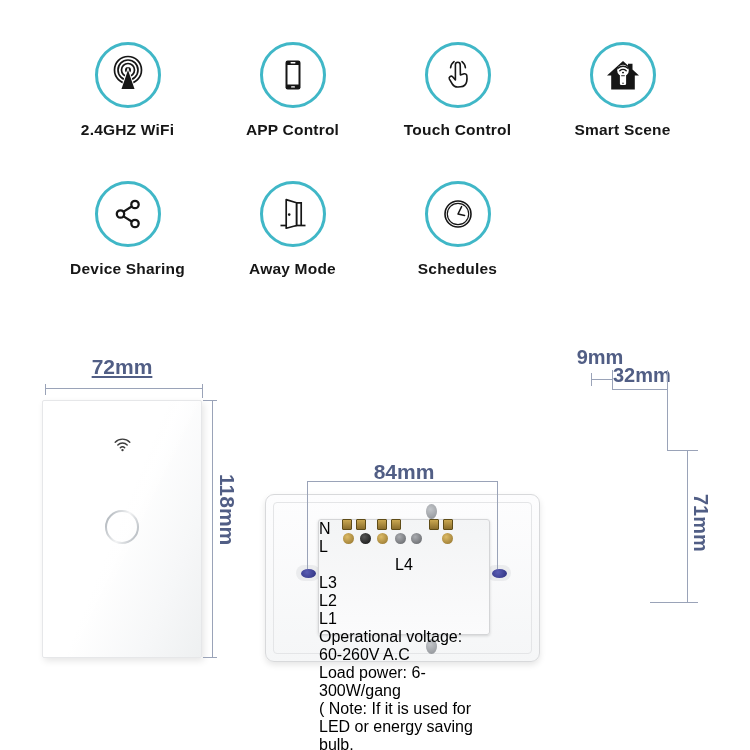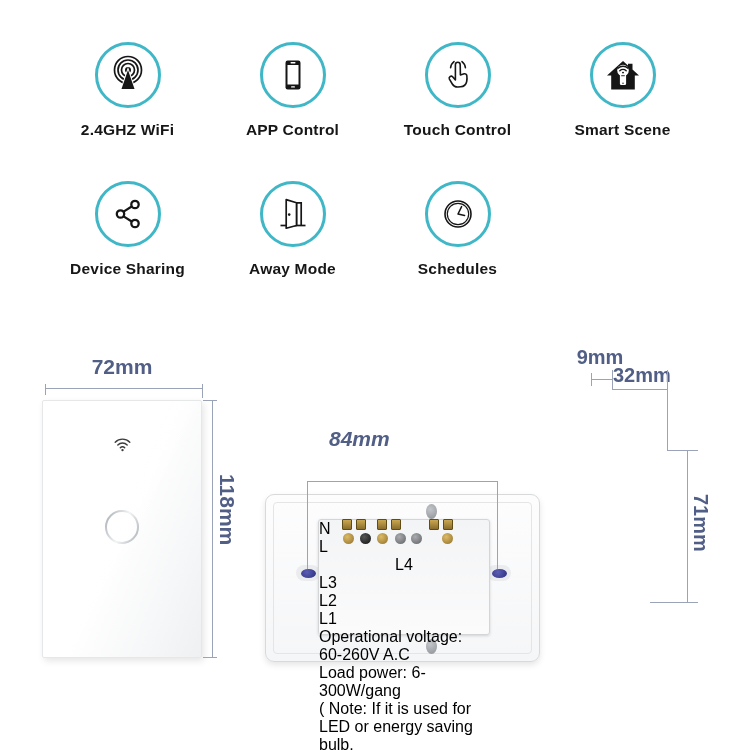--- a/index.html
+++ b/index.html
@@ -168,41 +168,41 @@
         <svg width="40" height="40" viewBox="0 0 40 40">
           <circle cx="20" cy="20" r="13" fill="none" stroke="#161616" stroke-width="1.6"></circle>
           <circle cx="20" cy="20" r="10.7" fill="none" stroke="#161616" stroke-width="1.2"></circle>
           <path d="M20 20 L23.6 12.6 M20 20 L26.6 21.4" fill="none" stroke="#161616" stroke-width="1.5" stroke-linecap="round"></path>
         </svg>
       </div>
       <div class="flabel">Schedules</div>
     </div>
   </div>
 
-  <div class="dim-text" style="left:42px;top:355px;width:160px;text-align:center;">72mm</div>
+  <div class="dim-text" style="left:42px;top:355px;width:160px;text-align:center;text-decoration:underline;">72mm</div>
   <div class="hline" style="left:45px;top:388px;width:158px;"></div>
   <div class="vline" style="left:45px;top:384px;height:11px;"></div>
   <div class="vline" style="left:202px;top:384px;height:14px;"></div>
 
   <div class="front-panel">
     <svg class="front-wifi" width="19" height="15" viewBox="0 0 19 15">
       <path d="M2.2 5.2 a10.3 10.3 0 0 1 14.6 0" fill="none" stroke="#3d3d3d" stroke-width="1.4" stroke-linecap="round"></path>
       <path d="M4.8 8 a6.6 6.6 0 0 1 9.4 0" fill="none" stroke="#3d3d3d" stroke-width="1.4" stroke-linecap="round"></path>
       <path d="M7.3 10.7 a3 3 0 0 1 4.4 0" fill="none" stroke="#3d3d3d" stroke-width="1.4" stroke-linecap="round"></path>
       <circle cx="9.5" cy="13.1" r="1.2" fill="#3d3d3d"></circle>
     </svg>
     <div class="touch-ring"></div>
   </div>
 
   <div class="vline" style="left:212px;top:400px;height:257px;"></div>
   <div class="hline" style="left:203px;top:400px;width:14px;"></div>
   <div class="hline" style="left:203px;top:657px;width:14px;"></div>
   <div class="dim-text vert" style="left:215px;top:474px;">118mm</div>
 
-  <div class="dim-text" style="left:329px;top:427px;width:150px;font-style:italic;">84mm</div>
+  <div class="dim-text" style="left:329px;top:460px;width:150px;text-align:center;">84mm</div>
   <div class="hline" style="left:307px;top:481px;width:190px;z-index:5;"></div>
   <div class="vline" style="left:307px;top:481px;height:88px;z-index:5;"></div>
   <div class="vline" style="left:497px;top:481px;height:88px;z-index:5;"></div>
 
   <div class="back-plate">
     <div class="back-inner"></div>
     <div class="oval-screw" style="left:160px;top:9px;"></div>
     <div class="oval-screw" style="left:160px;top:144px;"></div>
     <div class="mount-recess" style="left:30px;top:70px;">
       <div class="mount-oval"></div>

